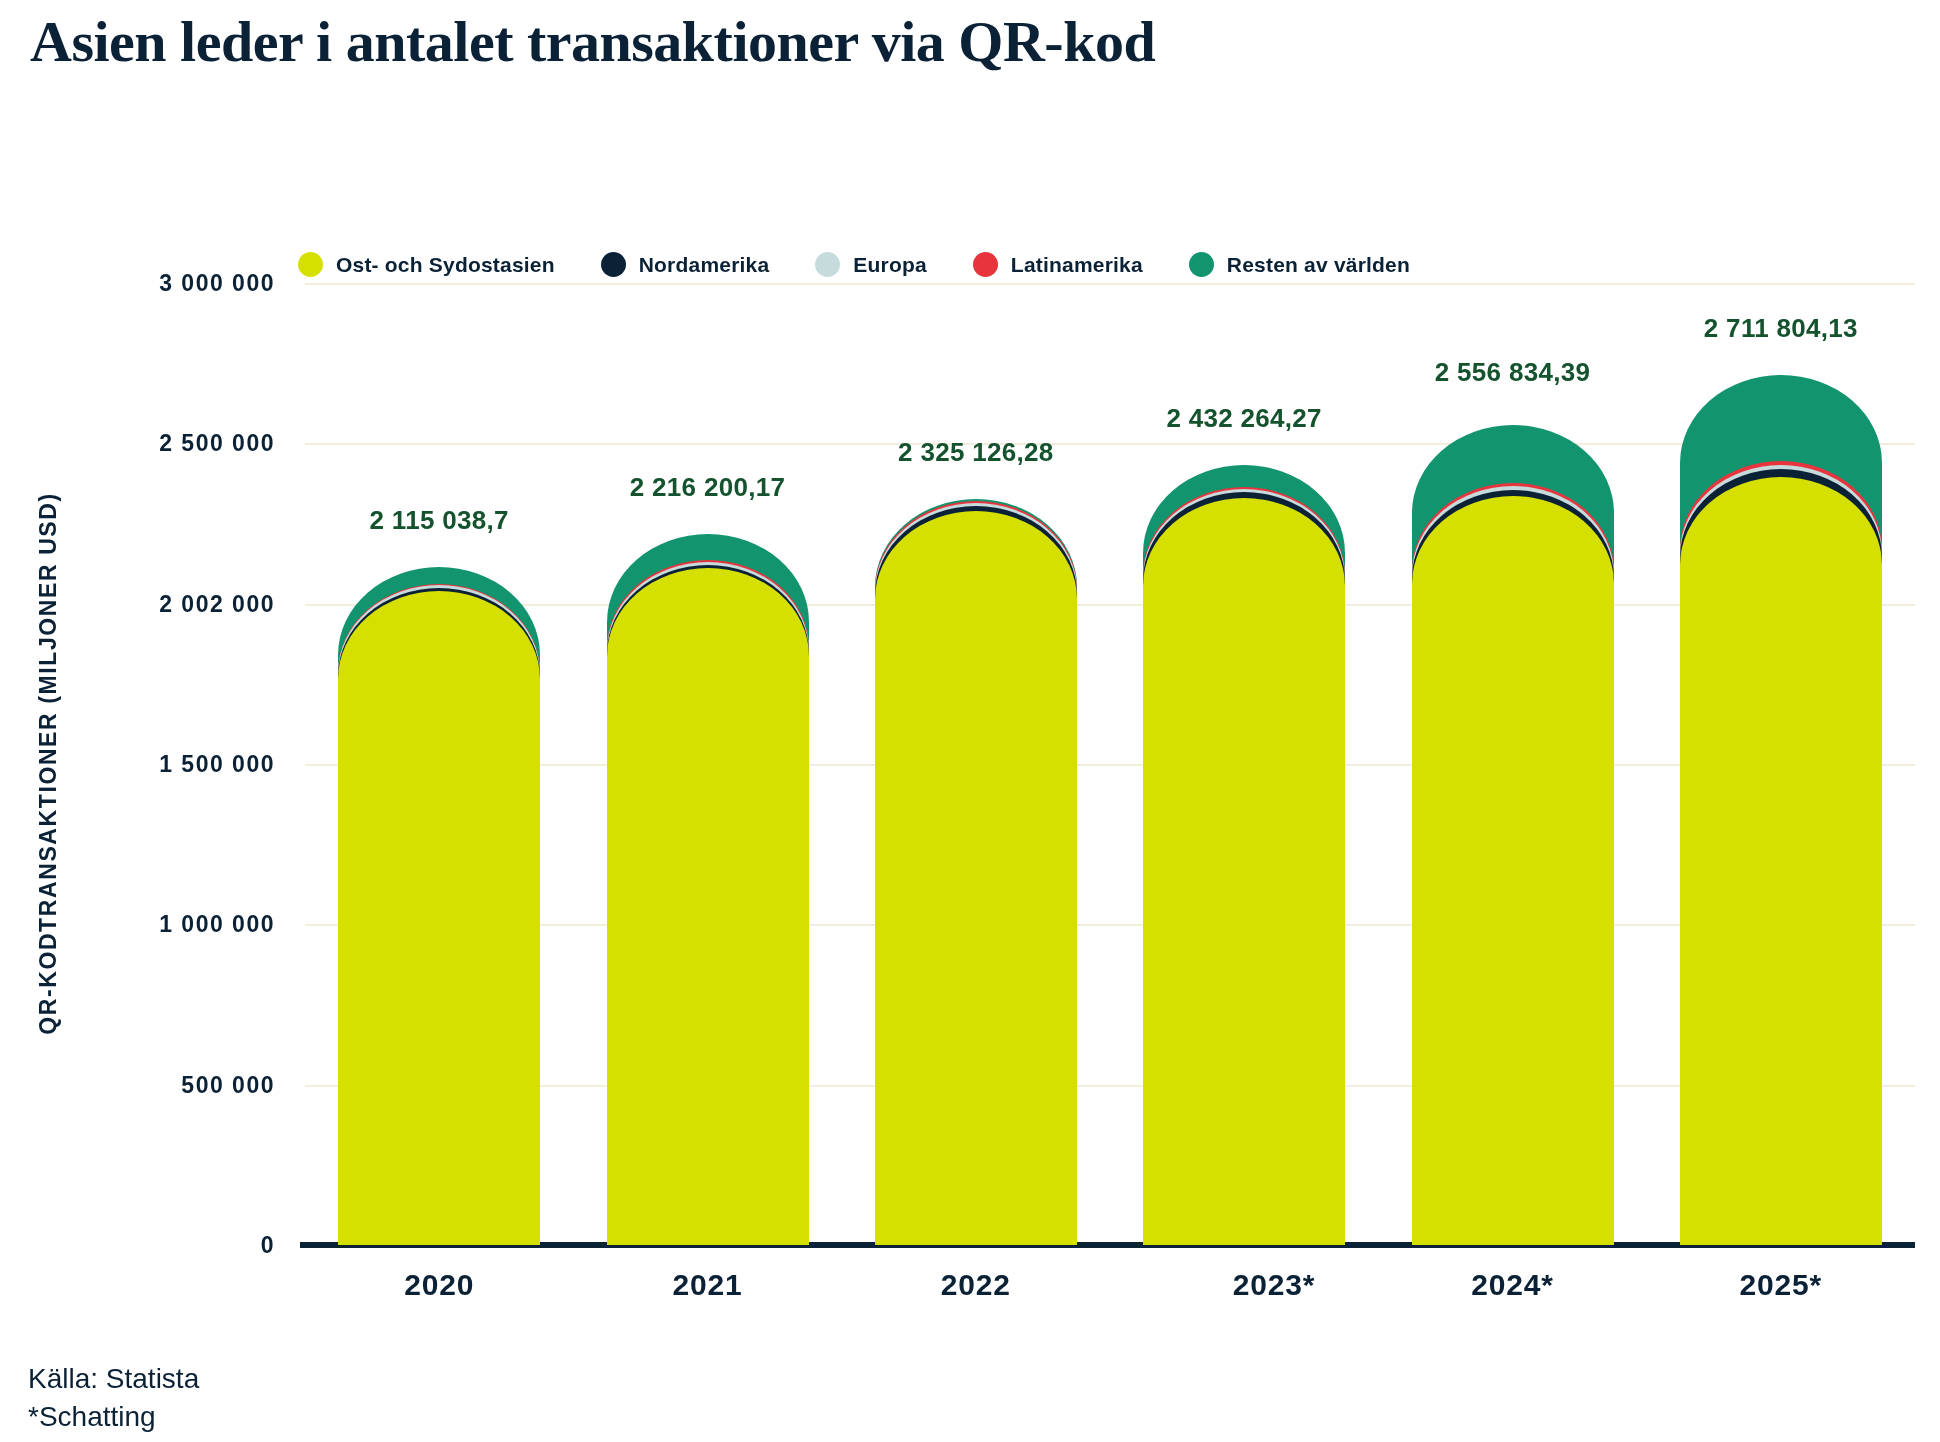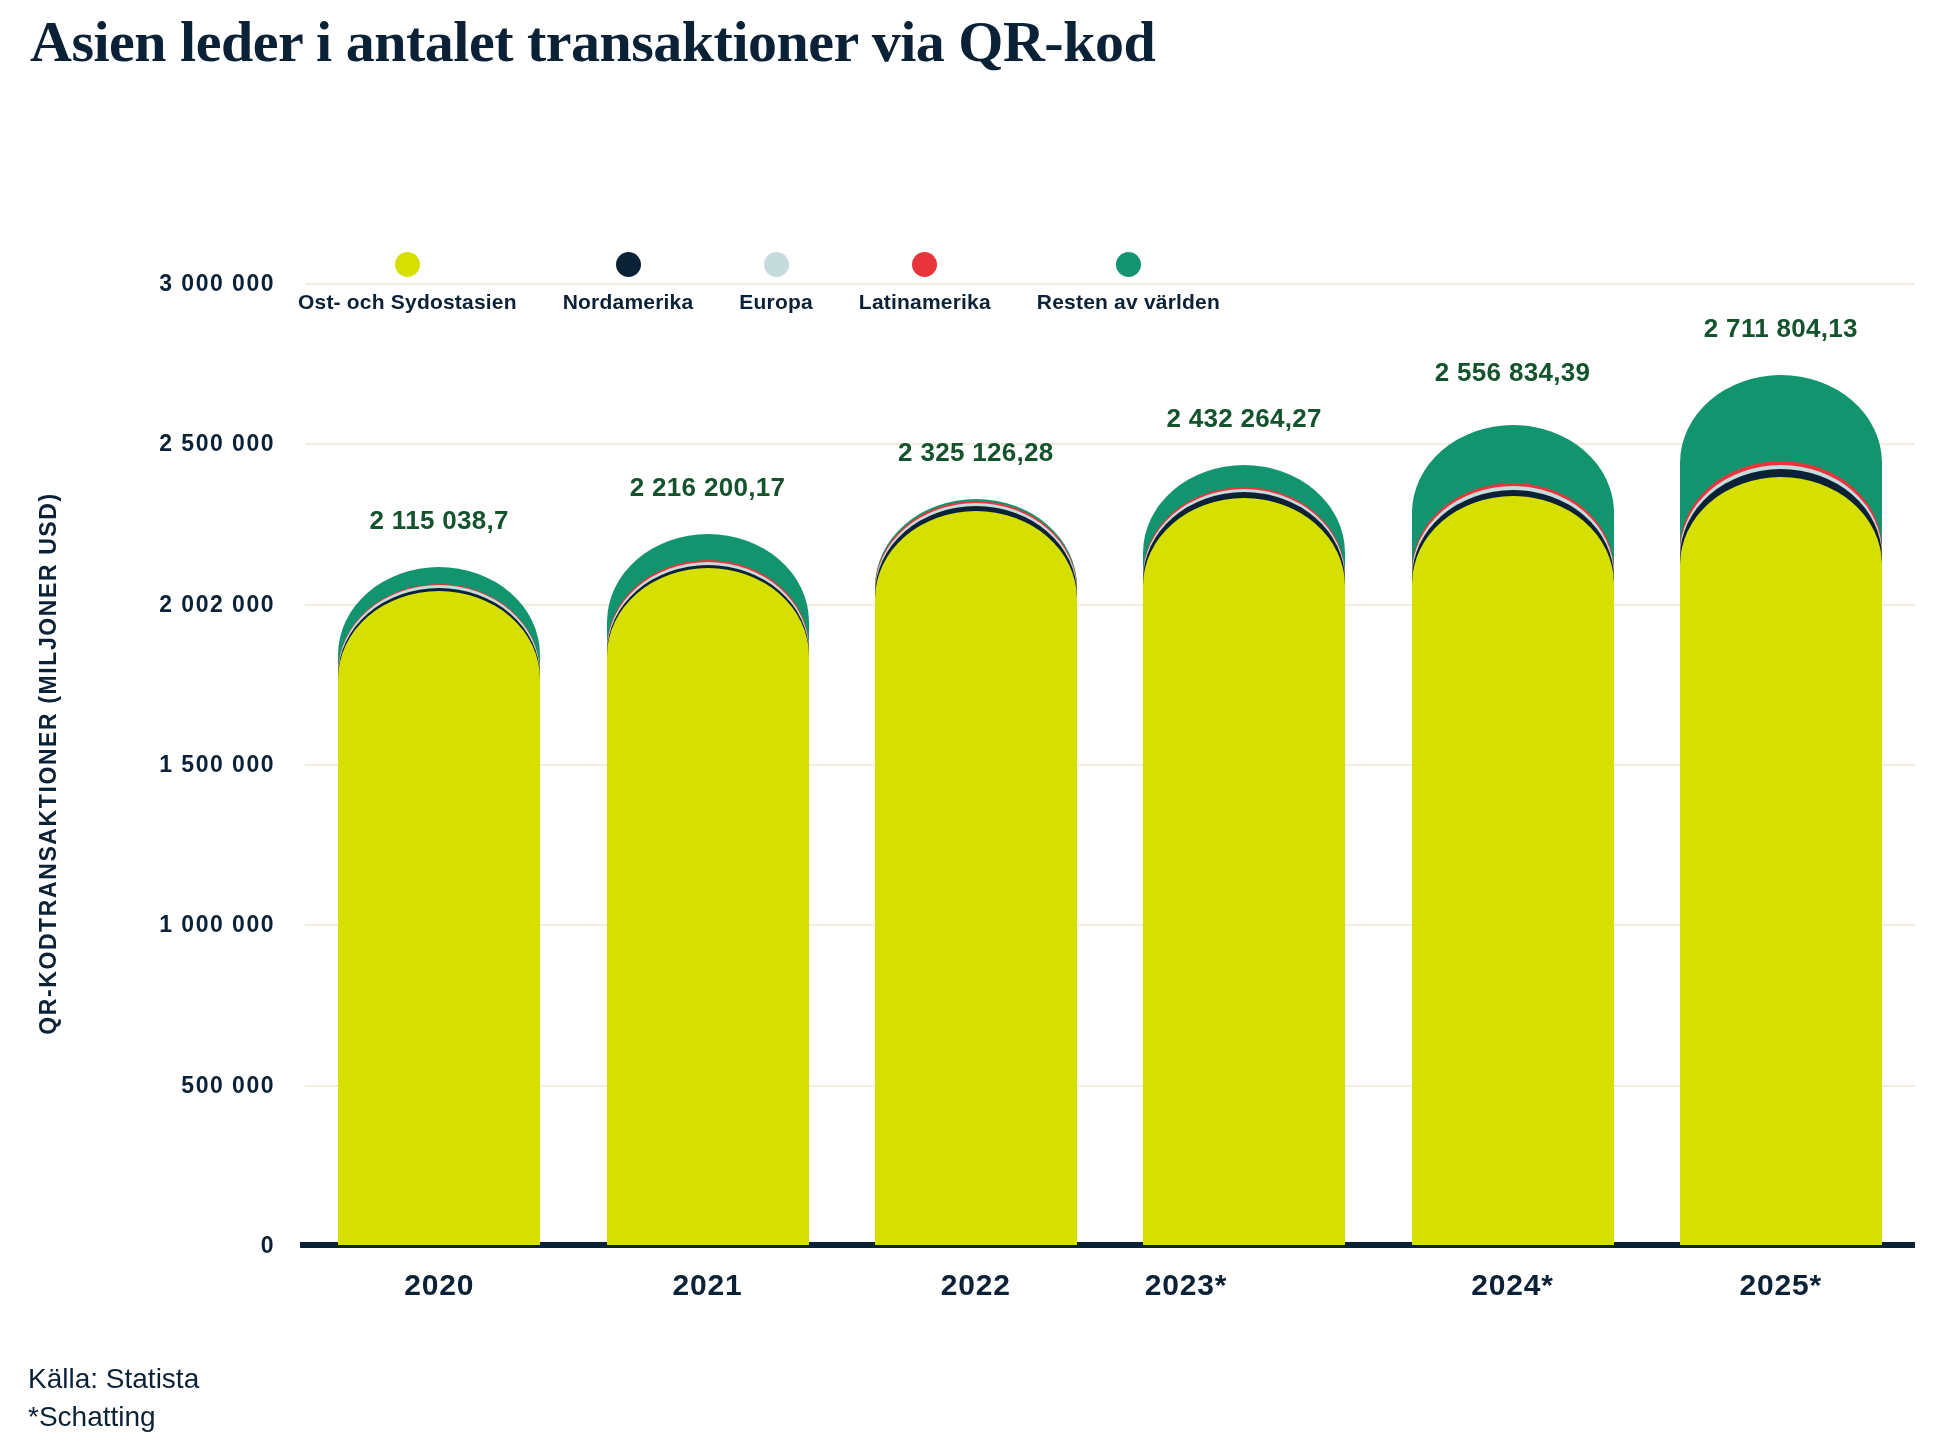--- a/index.html
+++ b/index.html
@@ -40,21 +40,21 @@
 
   
   .legend {
     position: absolute;
     left: 298px;
     top: 252px;
     display: flex;
     align-items: center;
     gap: 46px;
   }
-  .legend-item { display: flex; align-items: center; gap: 13px; flex-direction: column; }
+  .legend-item { display: flex; align-items: center; gap: 13px; }
   .legend-dot {
     width: 25px; height: 25px; border-radius: 50%;
     display: inline-block; flex: none;
   }
   .legend-label {
     font-size: 21px; font-weight: bold; color: #0B2136;
     letter-spacing: 0.2px; white-space: nowrap;
   }
 
   
@@ -231,21 +231,21 @@
         <div class="bar-layer" style="height: 784.03px; background: rgb(232, 53, 61); z-index: 2;"></div>
         <div class="bar-layer" style="height: 780.503px; background: rgb(197, 219, 220); z-index: 3;"></div>
         <div class="bar-layer" style="height: 775.693px; background: rgb(11, 33, 54); z-index: 4;"></div>
         <div class="bar-layer" style="height: 767.997px; background: rgb(214, 224, 0); z-index: 5;"></div>
       </div>
     </div>
   <div id="xticks">
       <div class="x-tick-label" style="left: 439.167px;">2020</div>
       <div class="x-tick-label" style="left: 707.5px;">2021</div>
       <div class="x-tick-label" style="left: 975.833px;">2022</div>
-      <div class="x-tick-label" style="left: 1186px;">2023*</div>
+      <div class="x-tick-label" style="left: 1274px;">2023*</div>
       <div class="x-tick-label" style="left: 1512.5px;">2024*</div>
       <div class="x-tick-label" style="left: 1780.83px;">2025*</div>
     </div>
   <div id="totals">
       <div class="bar-total-label" style="left: 439.167px; top: 504.778px;">2 115 038,7</div>
       <div class="bar-total-label" style="left: 707.5px; top: 472.338px;">2 216 200,17</div>
       <div class="bar-total-label" style="left: 975.833px; top: 437.41px;">2 325 126,28</div>
       <div class="bar-total-label" style="left: 1244.17px; top: 403.054px;">2 432 264,27</div>
       <div class="bar-total-label" style="left: 1512.5px; top: 357px;">2 556 834,39</div>
       <div class="bar-total-label" style="left: 1780.83px; top: 313.415px;">2 711 804,13</div>

